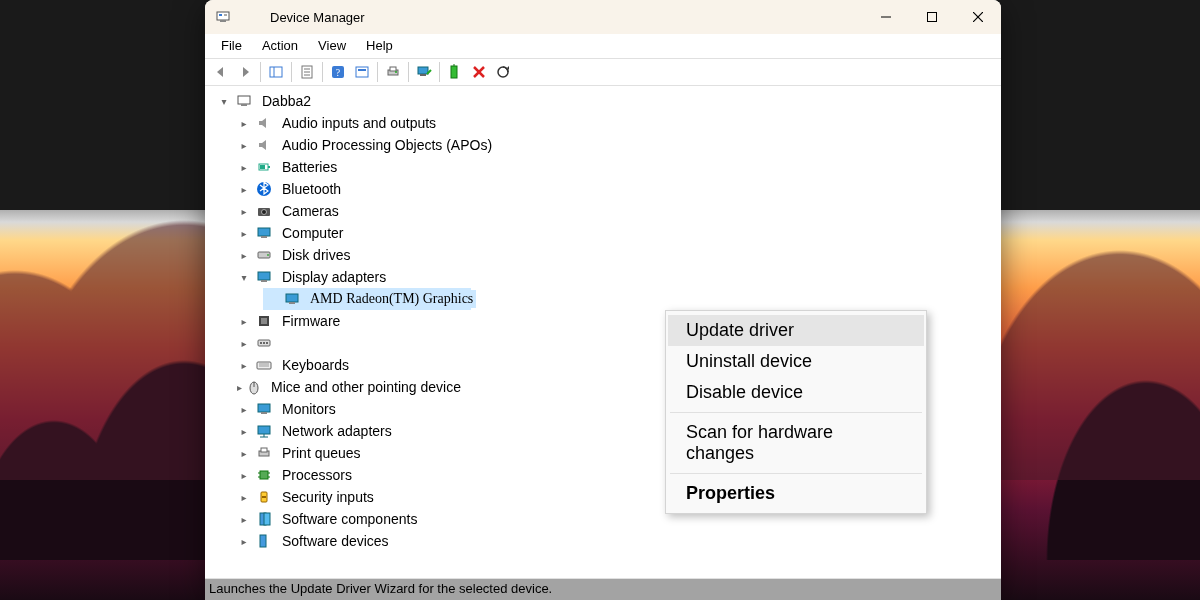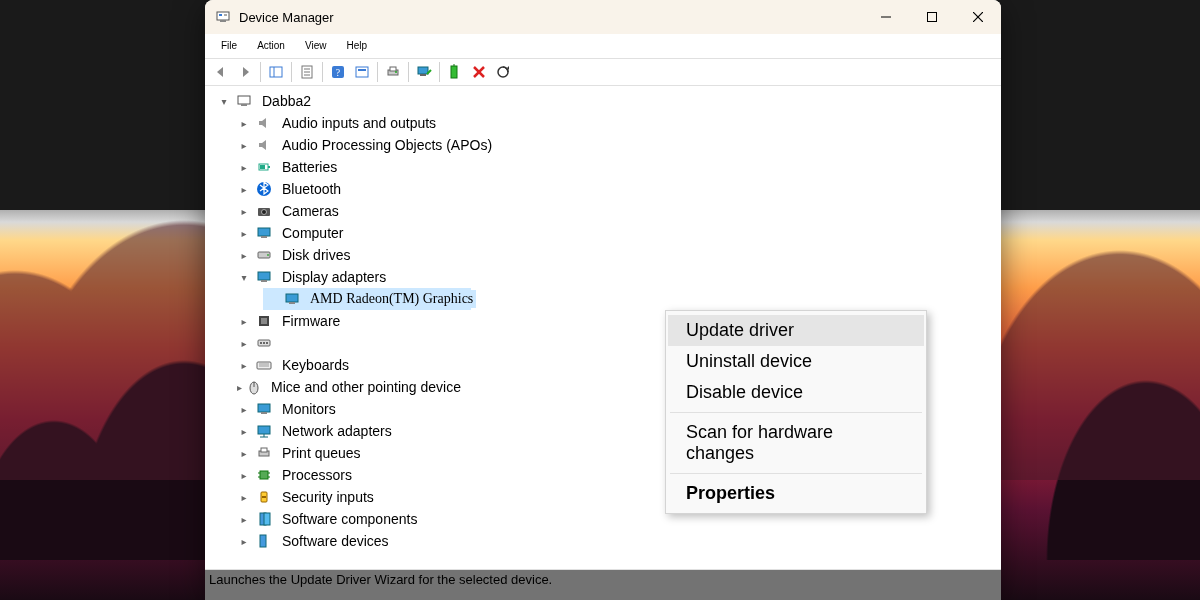--- a/index.html
+++ b/index.html
@@ -60,41 +60,42 @@
     border-radius: 8px 8px 0 0;
     box-shadow: 0 8px 30px rgba(0,0,0,.5);
     display: flex; flex-direction: column;
     overflow: hidden;
   }
   .titlebar {
     height: 34px;
     background: #f9f3ea;
     display: flex; align-items: center;
     padding-left: 10px;
+    gap: 31px;
   }
   .title-icon {
     width:16px; height:16px; margin-right:8px;
     display:inline-flex; align-items:center; justify-content:center;
   }
   .titlebar .title { flex:1; font-size:13px; color:#000; }
   .win-controls { display:flex; height:100%; }
   .win-btn {
     width:46px; height:100%;
     display:flex; align-items:center; justify-content:center;
     color:#000;
   }
 
   .menubar {
     height:24px;
     background:#fff;
     display:flex; align-items:center;
     padding-left:6px;
     border-bottom:1px solid transparent;
   }
-  .menu-item { padding:2px 10px; font-size:10px; }
+  .menu-item { padding:2px 10px; font-size:13px; }
 
   .toolbar {
     height:28px;
     background:#fff;
     border-top:1px solid #e0e0e0;
     border-bottom:1px solid #e0e0e0;
     display:flex; align-items:center;
     padding:0 4px;
     gap:0;
   }
@@ -166,22 +167,22 @@
     z-index:10;
   }
   .ctx-item {
     padding:5px 18px;
   }
   .ctx-item.highlight { background:#e5e5e5; }
   .ctx-item.bold { font-weight:600; }
   .ctx-sep { height:1px; background:#e0e0e0; margin:4px 2px; }
 
   .statusbar {
-    height:31px;
-    background:#737373;
+    height:22px;
+    background:#a3a3a3;
     border-top:1px solid #e0e0e0;
     font-size:13px;
     padding:2px 4px 0 4px;
     color:#000;
   }
 
   
   svg { display:block; }
 </style>
 </head>

